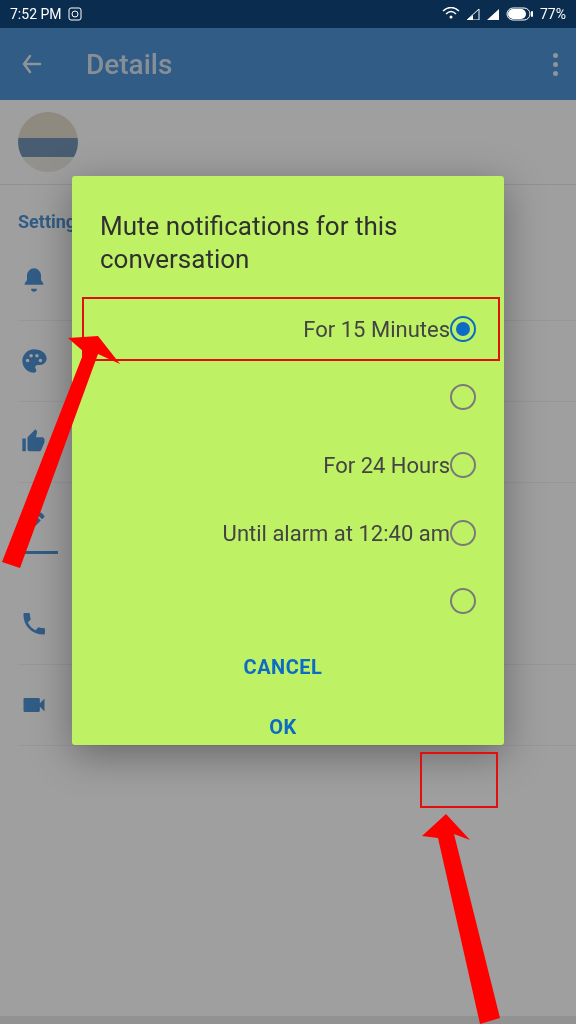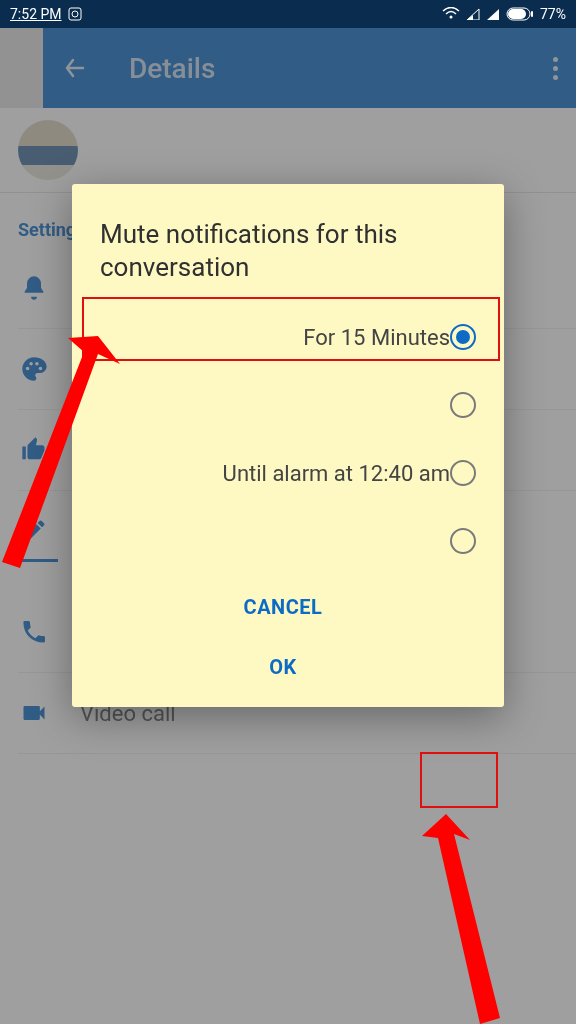--- a/index.html
+++ b/index.html
@@ -9,33 +9,32 @@
   
   .status-bar {
     height: 28px;
     background: #0a2d4f;
     color: #fff;
     display: flex;
     align-items: center;
     padding: 0 10px;
     font-size: 14px;
   }
-  .status-left { display:flex; align-items:center; gap:6px;text-decoration:underline; }
+  .status-left { display:flex; align-items:center; gap:6px; }
   .status-right { margin-left:auto; display:flex; align-items:center; gap:6px; }
   .status-icon { display:inline-flex; }
 
   
   .app-header {
-    height: 80px;
+    height: 72px;
     background: #0d6bc6;
     display: flex;
     align-items: center;
     padding: 0 18px;
     color: #d7e6f4;
-    margin-left: 43px;
   }
   .back-arrow { width:28px; height:28px; margin-right: 40px; display:flex; align-items:center; justify-content:center; }
   .header-title { font-size: 28px; font-weight:500; color:#c8dbef; }
   .header-dots { margin-left:auto; display:flex; flex-direction:column; gap:4px; }
   .header-dots .dot { width:5px; height:5px; border-radius:50%; background:#d7e6f4; }
 
   
   .bg-content {
     position: relative;
     height: calc(1024px - 28px - 80px);
@@ -65,26 +64,26 @@
   .scrim {
     position:absolute; inset:0;
     background: rgba(80,80,80,0.55);
     z-index: 5;
     top: 28px;
   }
 
   
   .modal {
     position:absolute;
-    left: 72px; top: 184px;
+    left: 72px; top: 176px;
     width: 432px;
-    background:#fef9c3;
+    background:#bef264;
     border-radius:3px;
     z-index: 10;
-    padding: 34px 28px 28px 28px;
+    padding: 34px 28px 6px 28px;
     box-shadow: 0 10px 40px rgba(0,0,0,0.35);
   }
   .modal-title { font-size:26px; color:#303030; line-height:1.25; margin-bottom: 20px; }
   .option {
     display:flex; align-items:center; justify-content:flex-end;
     height: 68px;
     font-size:22px; color:#444;
   }
   .radio {
     width:26px; height:26px; border:2px solid #7a7a7a; border-radius:50%; position:relative; flex-shrink:0;
@@ -225,20 +224,24 @@
 
 <div class="scrim"></div>
 
 <div class="modal">
   <div class="modal-title">Mute notifications for this conversation</div>
   <div class="option">
     <span>For 15 Minutes</span>
     <span class="radio selected"></span>
   </div>
   <div class="option">
+    <span class="radio"></span>
+  </div>
+  <div class="option">
+    <span>For 24 Hours</span>
     <span class="radio"></span>
   </div>
   <div class="option">
     <span>Until alarm at 12:40 am</span>
     <span class="radio"></span>
   </div>
   <div class="option">
     <span class="radio"></span>
   </div>
   <div class="modal-actions">

